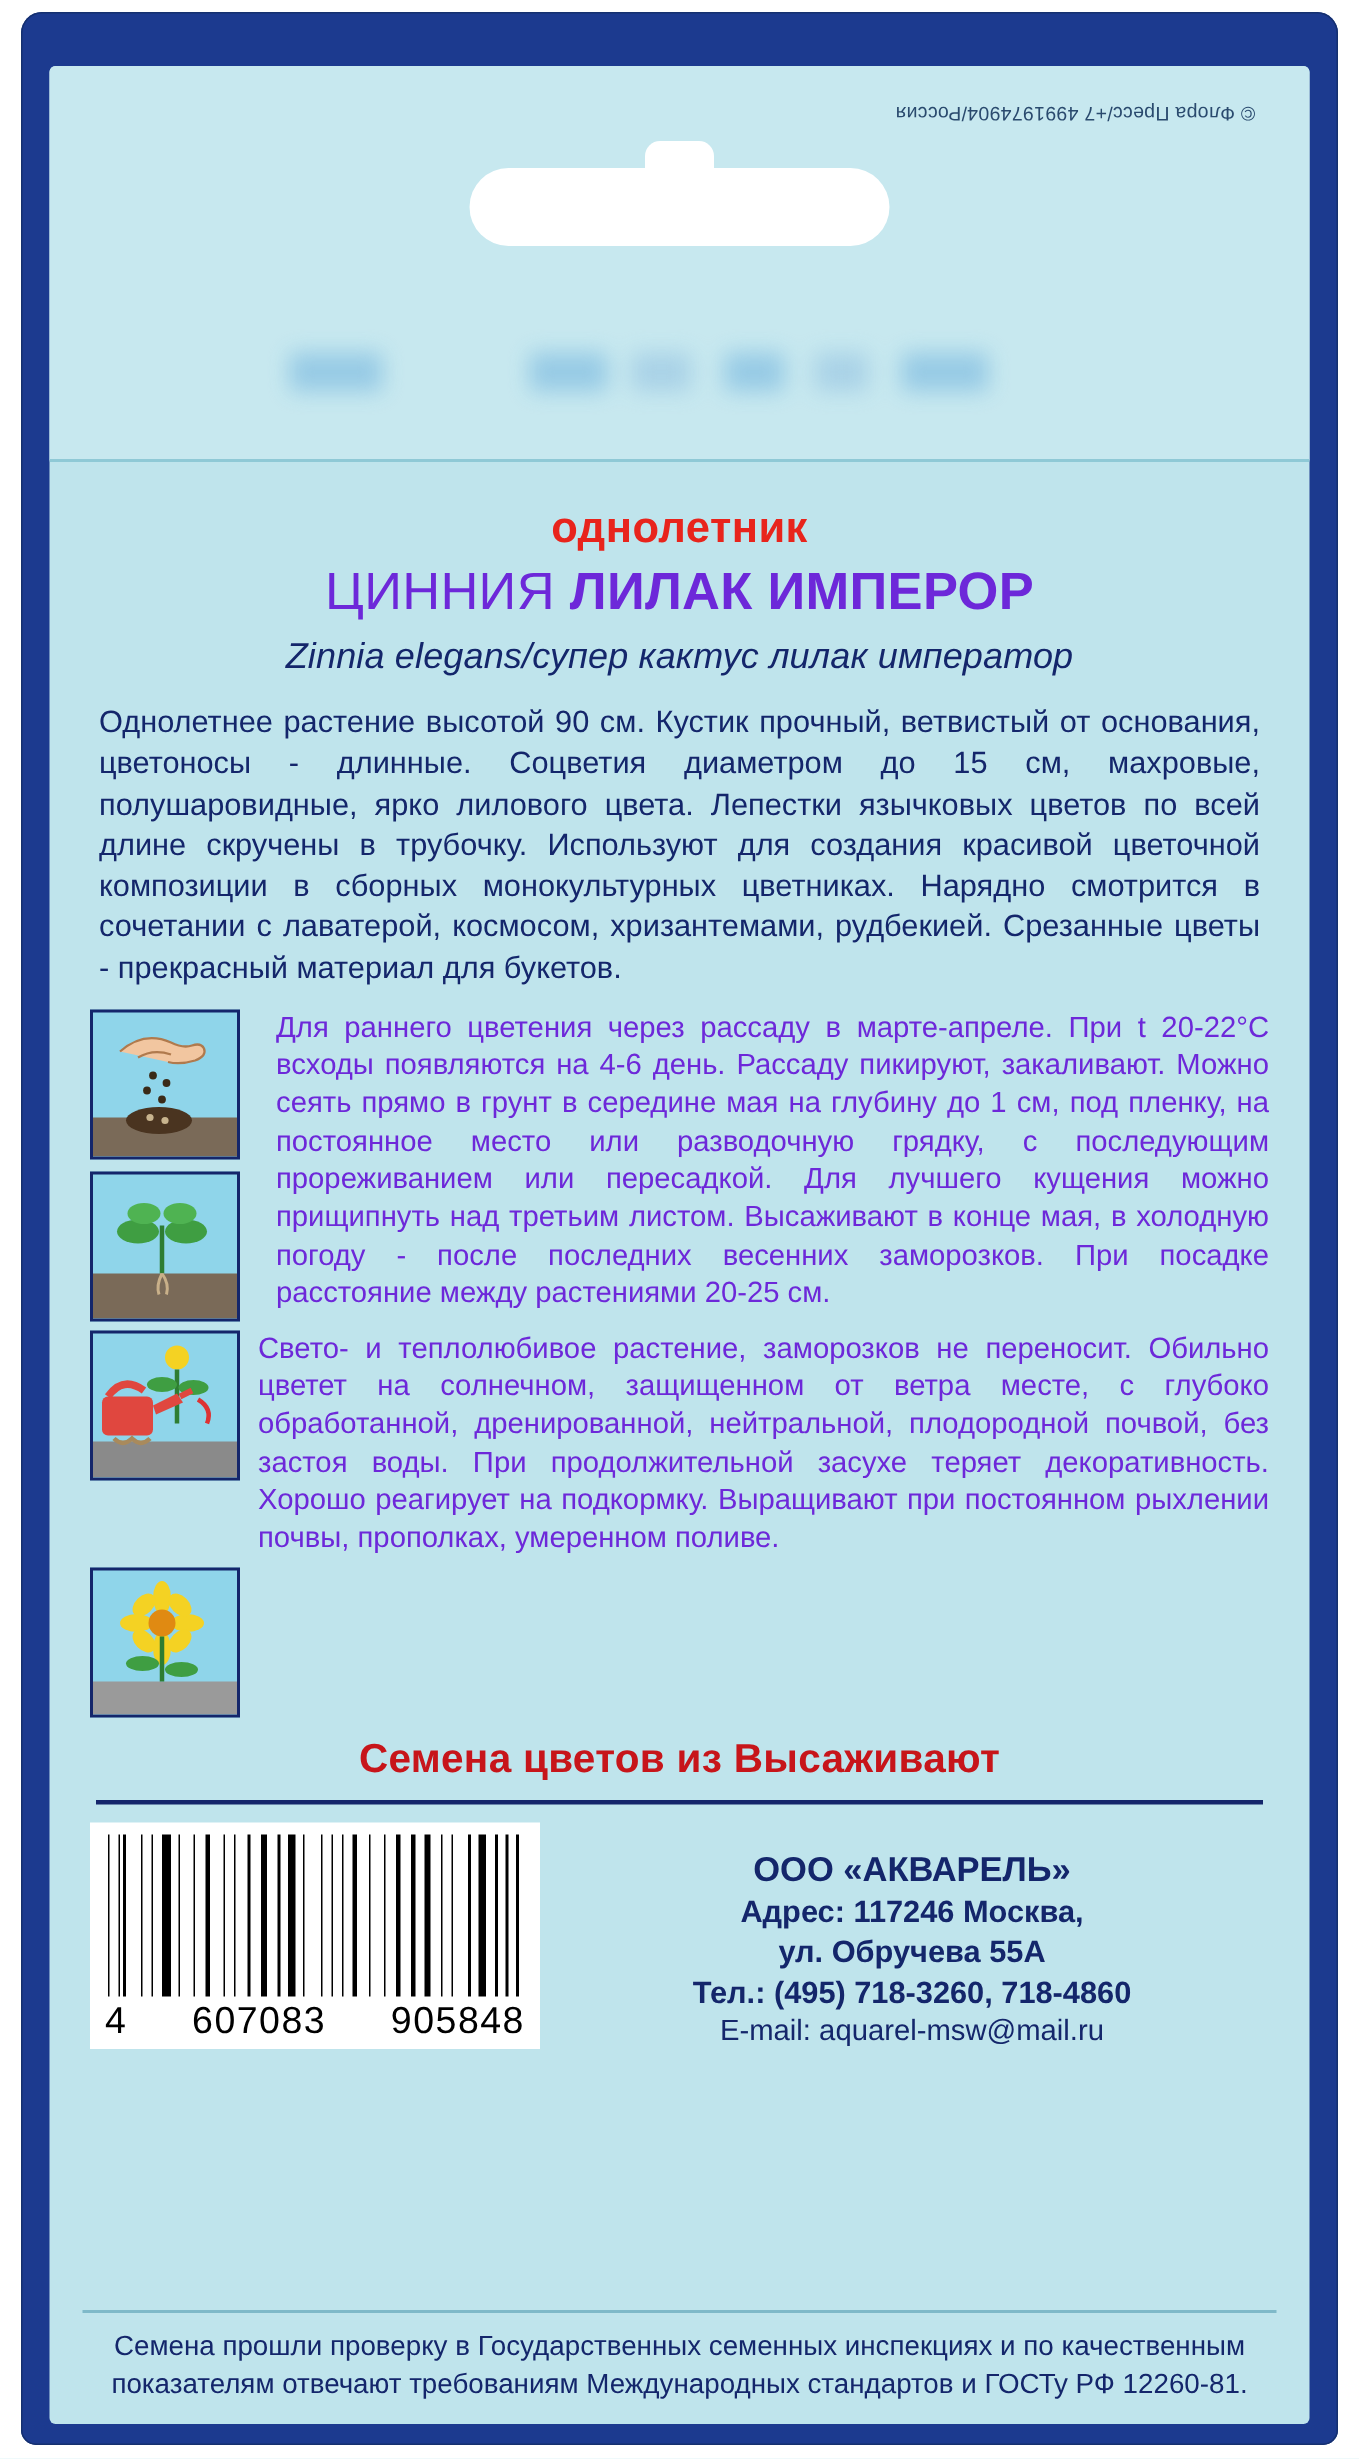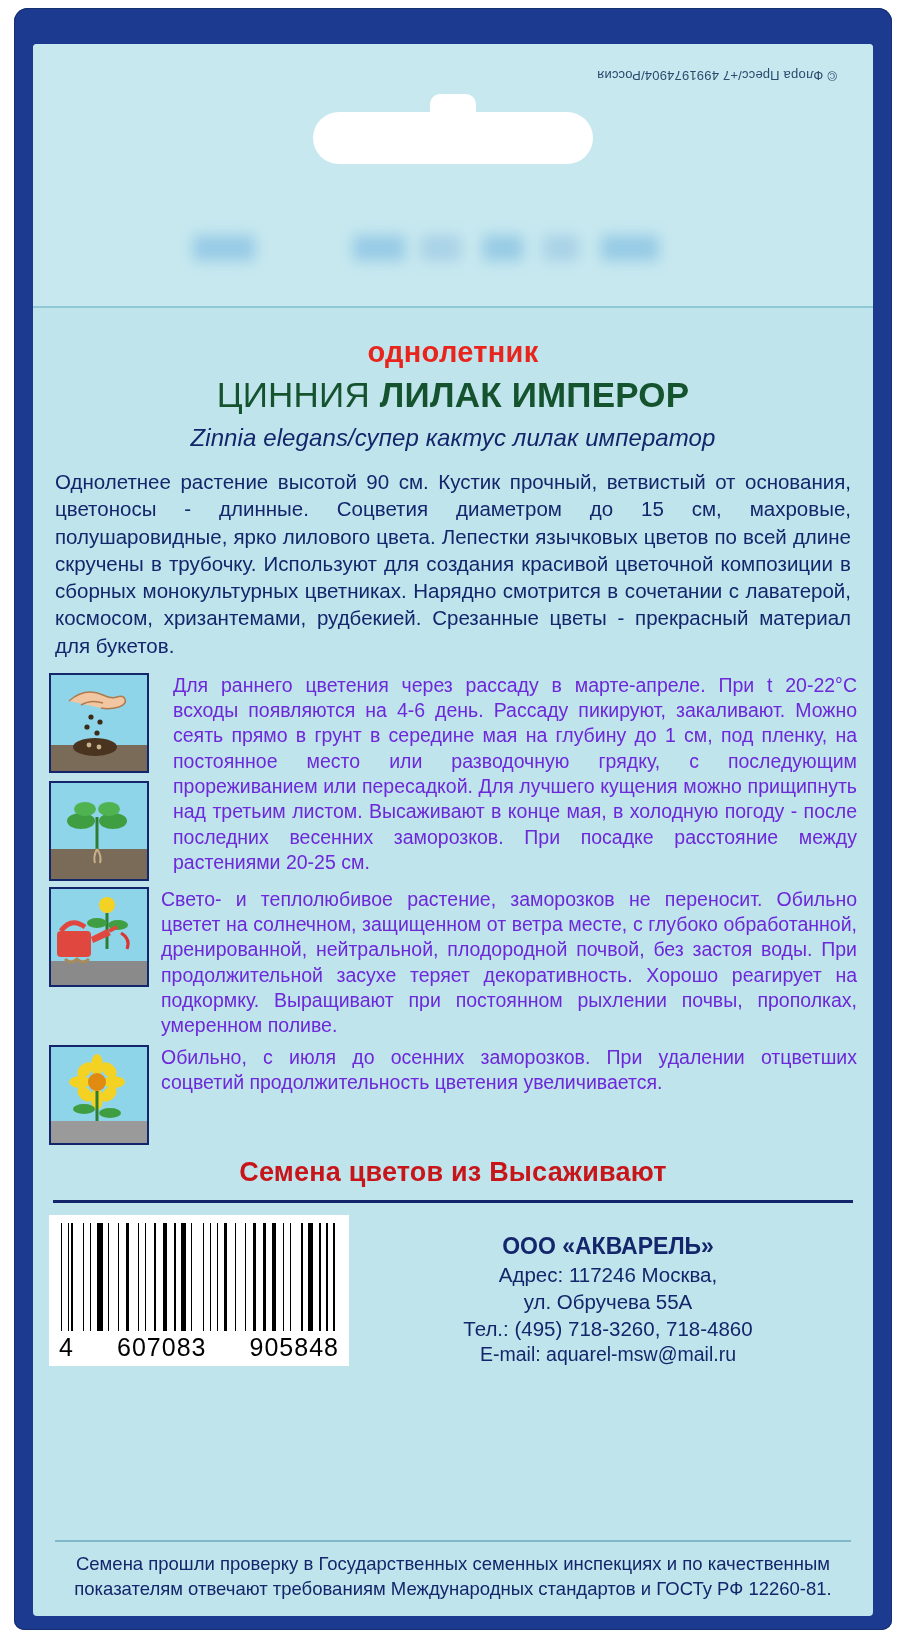--- a/index.html
+++ b/index.html
@@ -100,35 +100,35 @@
   #flap-blur span:nth-child(5){ left: 360px; width: 36px; background:#a5cfe6;}
   #flap-blur span:nth-child(6){ left: 418px; width: 58px;}
 
   
   #content {
     position: absolute;
     left: 0;
     top: 262px;
     right: 0;
     bottom: 0;
-    padding: 0 16px;
+    padding: 0 27px;
     box-sizing: border-box;
   }
 
   .annual-label {
     text-align: center;
     color: #e8241c;
     font-weight: bold;
     font-size: 29px;
     margin-top: 30px;
     letter-spacing: .3px;
   }
   .plant-title {
     text-align: center;
-    color: #14532d;
+    color: #6d28d9;
     font-size: 35px;
     margin-top: 6px;
     letter-spacing: .2px;
   }
   .plant-title .genus { font-weight: normal; }
   .plant-title .cultivar { font-weight: bold; }
   .latin-name {
     text-align: center;
     color: #14266b;
     font-size: 24px;
@@ -231,21 +231,21 @@
   #company {
     flex: 1 1 auto;
     text-align: center;
     color: #14266b;
     font-size: 20.5px;
     line-height: 1.32;
     padding-left: 10px;
     padding-top: 4px;
   }
   #company .name { font-weight: bold; font-size: 23px; margin-top: 12px; }
-  #company .addr { font-weight: normal; }
+  #company .addr { font-weight: bold; }
   #company .email { font-size: 19.5px; text-align: center; }
 
   
   #footer {
     position: absolute;
     left: 22px;
     right: 22px;
     bottom: 14px;
     text-align: center;
     color: #14266b;
@@ -353,21 +353,20 @@
                 <ellipse cx="58" cy="23" rx="9" ry="6" transform="rotate(45 58 23)"></ellipse>
                 <ellipse cx="34" cy="47" rx="9" ry="6" transform="rotate(45 34 47)"></ellipse>
                 <ellipse cx="58" cy="47" rx="9" ry="6" transform="rotate(-45 58 47)"></ellipse>
               </g>
               <circle cx="46" cy="35" r="9" fill="#e08a12"></circle>
               <path d="M46 44 L46 74" stroke="#2e7d32" stroke-width="3"></path>
               <ellipse cx="33" cy="62" rx="11" ry="5" fill="#3f9e42"></ellipse>
               <ellipse cx="59" cy="66" rx="11" ry="5" fill="#3f9e42"></ellipse>
             </svg>
           </div>
-          <div class="care-text">Обильно, с июля до осенних заморозков. При удалении отцветших соцветий продолжительность цветения увеличивается.</div>
         </div>
 
       </div>
 
       <div class="holland">Семена цветов из Высаживают</div>
       <div class="rule"></div>
 
       <div id="bottom">
         <div id="barcode-box">
           <div id="bars">

